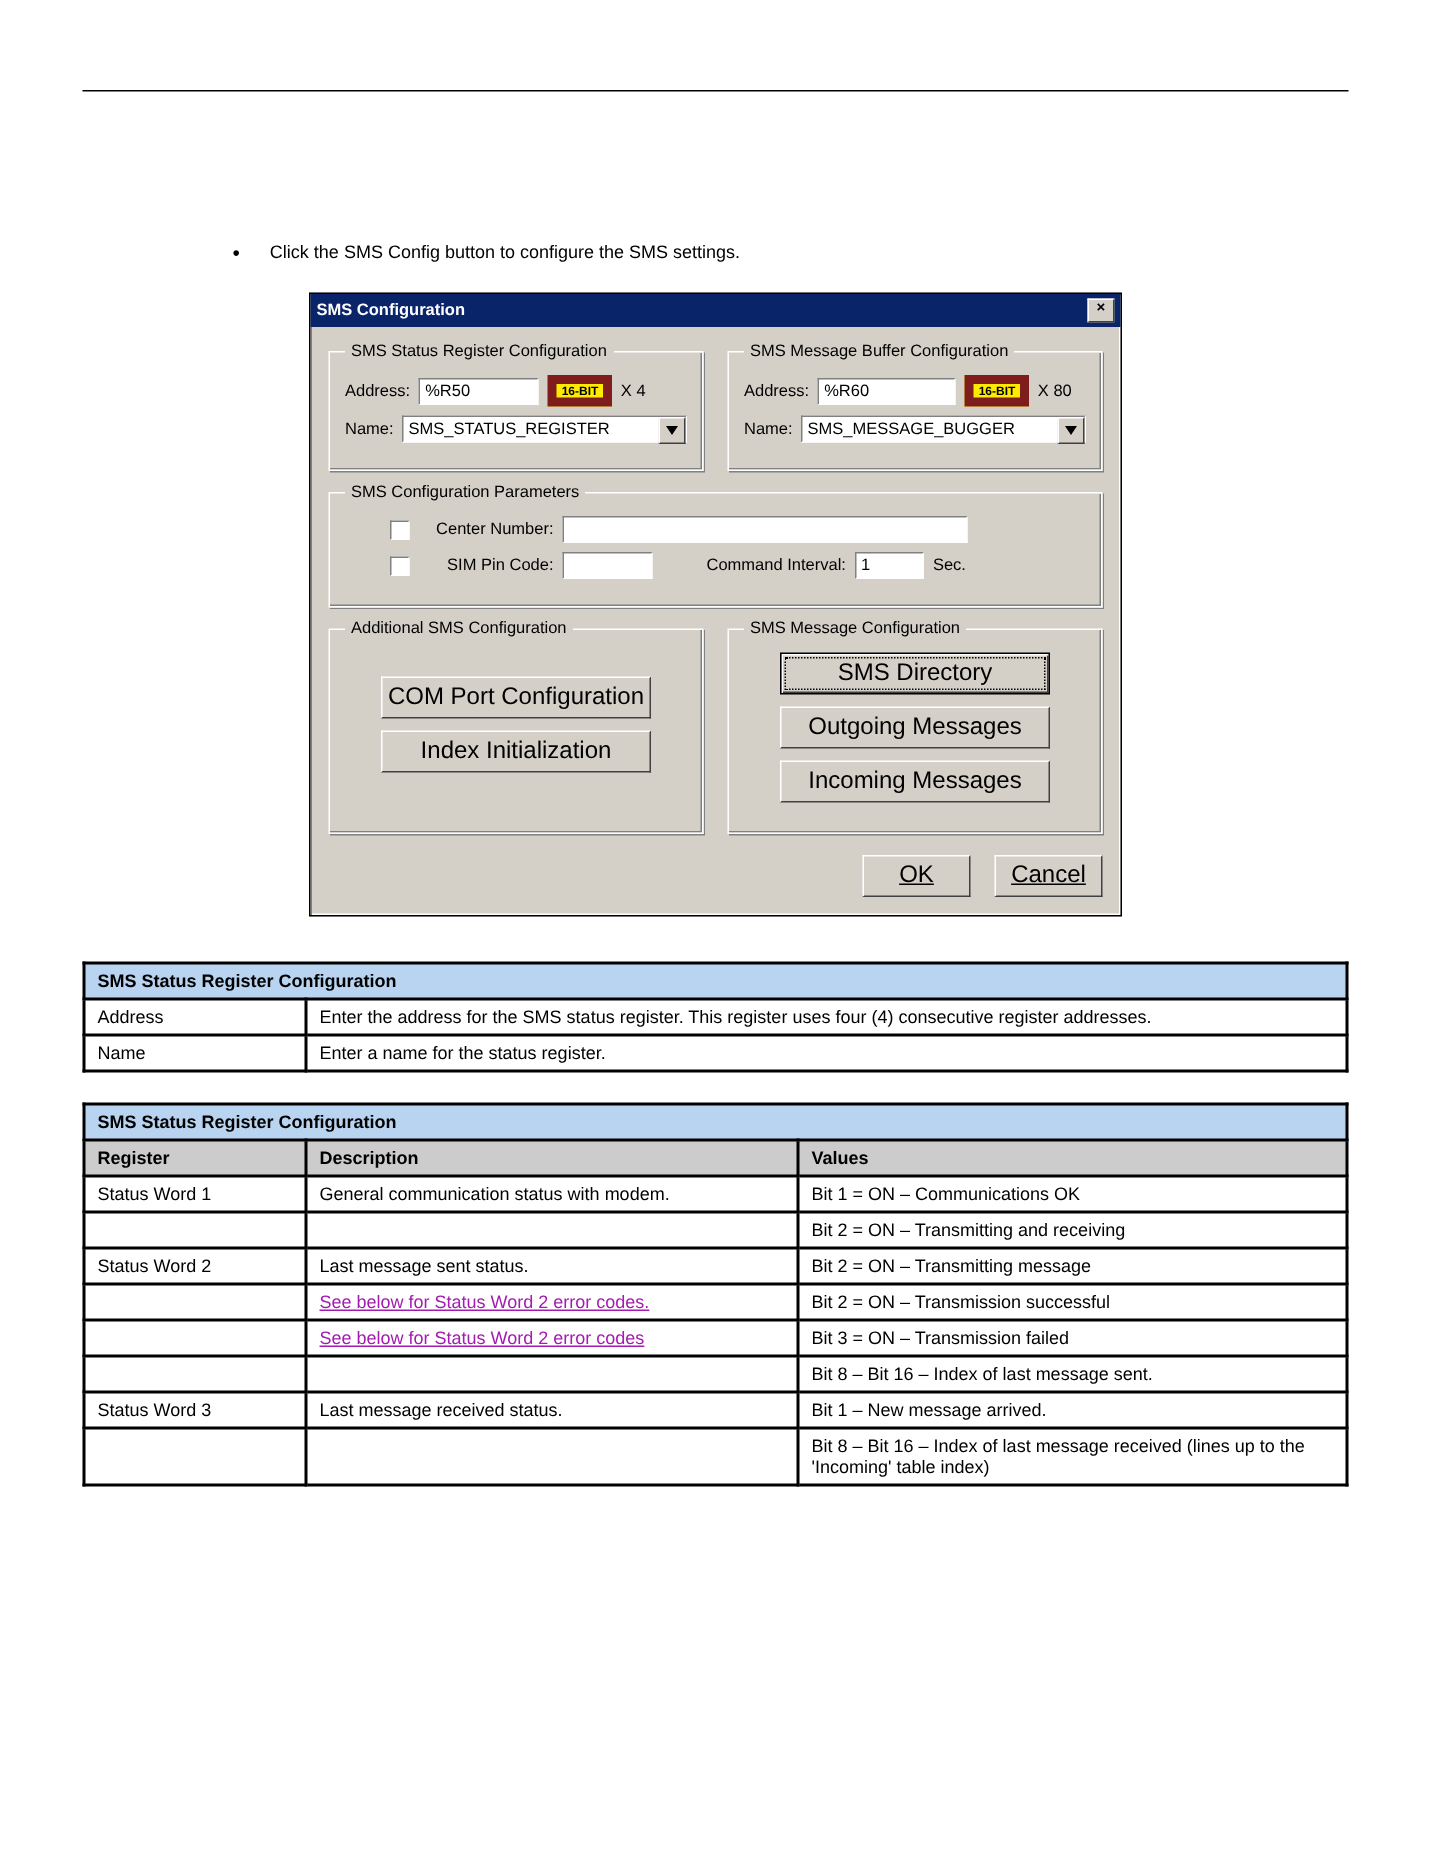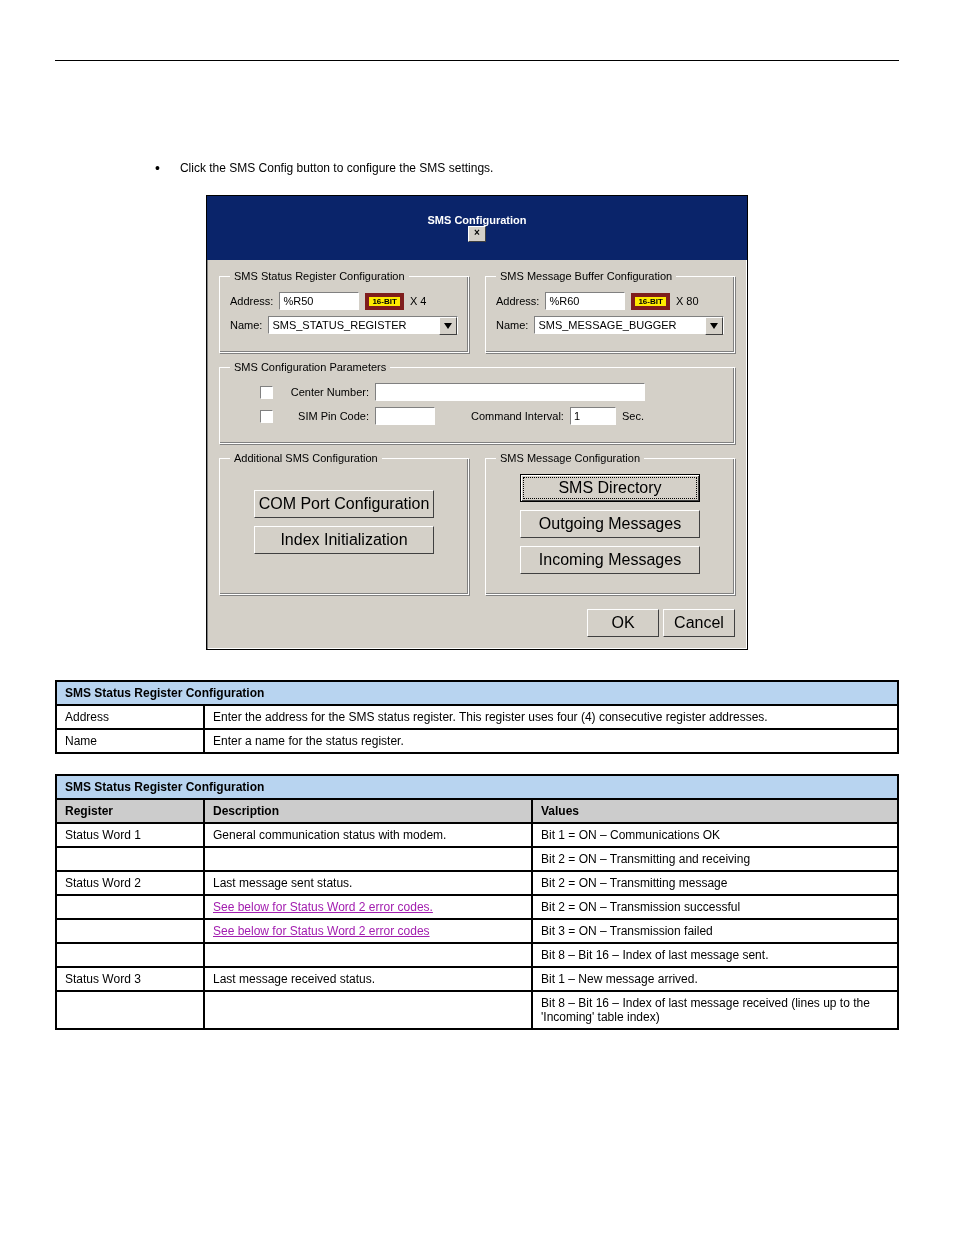--- a/index.html
+++ b/index.html
@@ -39,25 +39,24 @@
     border: 1px solid #000;
     background: #d4d0c8;
     box-shadow: 1px 1px 0 #808080 inset, -1px -1px 0 #fff inset;
   }
   .titlebar {
     background: linear-gradient(to right, #0a246a, #0a246a 60%, #0a246a);
     background: #0a246a;
     color: #fff;
     font-weight: bold;
     font-size: 11px;
-    padding: 18px 4px;
+    padding: 3px 4px;
     display: flex;
     justify-content: space-between;
     align-items: center;
-    flex-direction: column;
   }
   .titlebar .close {
     width: 16px;
     height: 14px;
     background: #d4d0c8;
     border: 1px solid #fff;
     border-right-color: #404040;
     border-bottom-color: #404040;
     color: #000;
     font-weight: bold;
@@ -103,21 +102,21 @@
     background: #fff;
     font-family: inherit;
     font-size: 11px;
     padding: 1px 3px;
     height: 18px;
     box-sizing: border-box;
   }
   .badge16 {
     display: inline-block;
     background: #ffeb00;
-    border: 4px solid #7f1d1d;
+    border: 6px solid #7f1d1d;
     font-size: 8px;
     font-weight: bold;
     padding: 0 3px;
     color: #000;
   }
   .mult {
     font-size: 11px;
   }
   .dd-wrap {
     position: relative;
@@ -168,22 +167,23 @@
   }
   .win-btn.focus {
     outline: 1px dotted #000;
     outline-offset: -4px;
     border: 1px solid #000;
     box-shadow: 1px 1px 0 #fff inset, -1px -1px 0 #404040 inset;
   }
   .dlg-footer {
     display: flex;
     justify-content: flex-end;
-    gap: 4px;
+    gap: 16px;
     margin-top: 6px;
+    text-decoration: underline;
   }
   .dlg-footer .win-btn {
     width: 72px;
     margin: 0;
   }
   
   table.doc {
     width: 100%;
     border-collapse: collapse;
     margin: 10px 0 20px 0;
@@ -243,21 +243,21 @@
                   </svg>
               </div>
             </div>
           </div>
         </fieldset>
 
         <fieldset class="win">
           <legend>SMS Message Buffer Configuration</legend>
           <div class="field-line">
             <label>Address:</label>
-            <input class="win-text" style="width: 80px;" value="%R60">
+            <input class="win-text" style="width: 92px;" value="%R60">
             <span class="badge16">16-BIT</span>
             <span class="mult">X 80</span>
           </div>
           <div class="field-line">
             <label>Name:</label>
             <div class="dd-wrap">
               <input class="win-text" value="SMS_MESSAGE_BUGGER" style="">
               <div class="dd-btn">
                 <svg viewBox="0 0 8 6">
                     <polygon points="0,0 8,0 4,6" fill="#000"></polygon>

